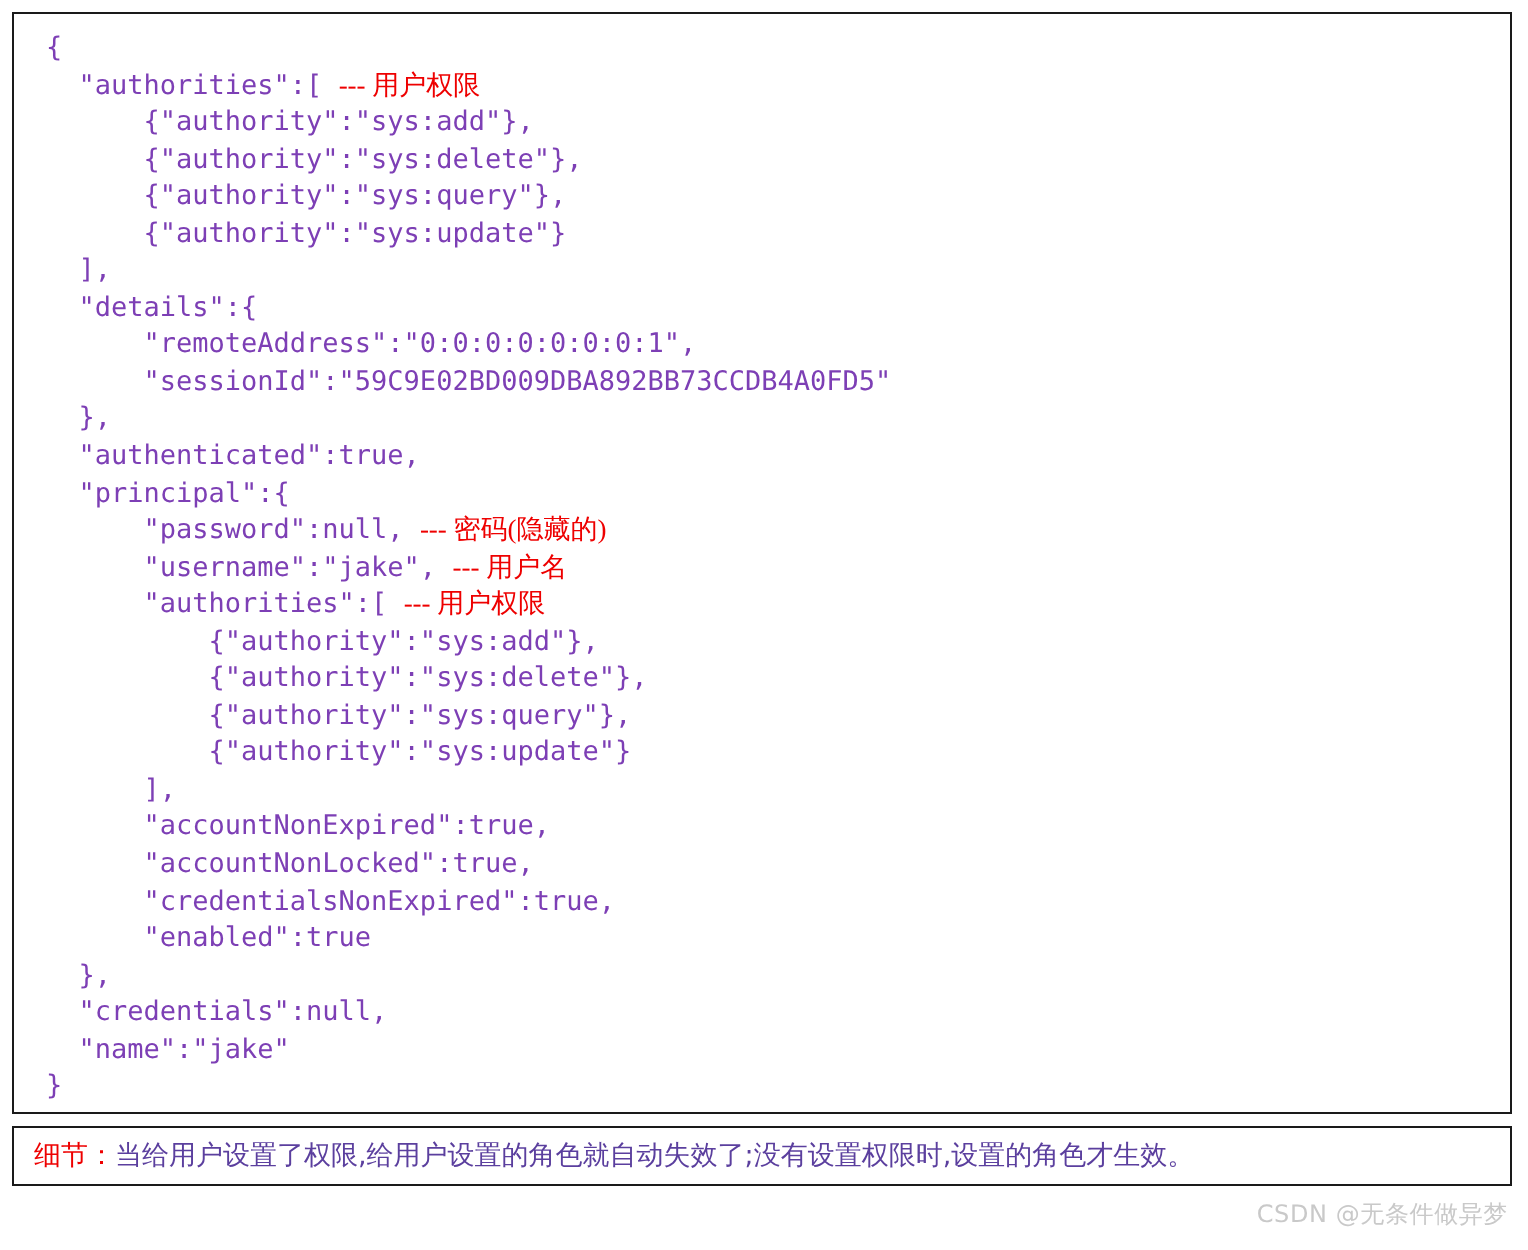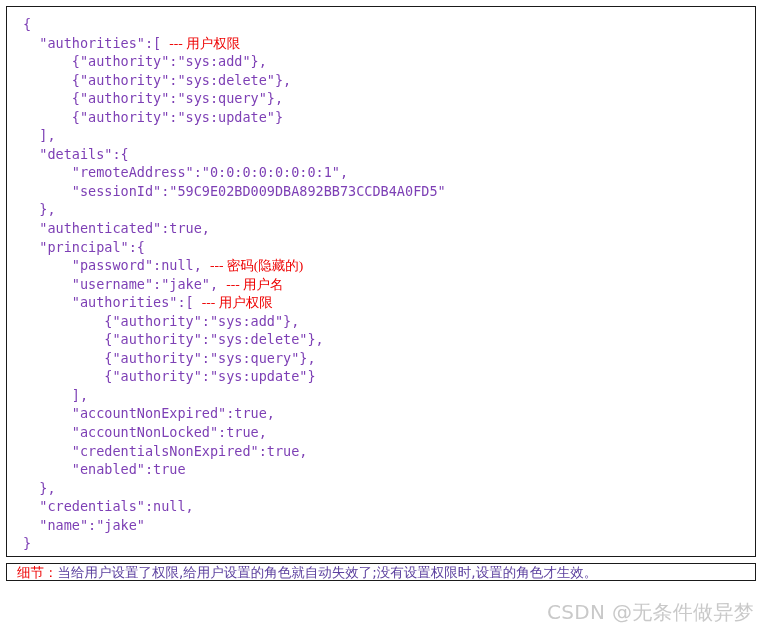--- a/index.html
+++ b/index.html
@@ -55,21 +55,21 @@
 
   .code { color: #7d3fb5; }
   .note { color: #ee0000; font-family: Liberation Serif, serif; }
 
   
   .detail-block {
     position: absolute;
     left: 6px;
     top: 563px;
     width: 750px;
-    height: 18px;
+    height: 30px;
     box-sizing: border-box;
     border: 1px solid #1a1a1a;
     background: #ffffff;
     overflow: hidden;
     display: flex;
     align-items: center;
   }
 
   .detail-text {
     font-family: "DejaVu Sans", sans-serif;
@@ -80,21 +80,21 @@
   }
   .detail-label { color: #ee0000; }
   .detail-body  { color: #5b3f9e; }
 
   
   .watermark {
     position: absolute;
     right: 10px;
     top: 599px;
     font-family: "DejaVu Sans", sans-serif;
-    font-size: 20px;
+    font-size: 12px;
     color: #c9c9c9;
     white-space: pre;
     letter-spacing: 0.3px;
   }
 </style>
 </head>
 <body>
 
 <div id="root">
 

